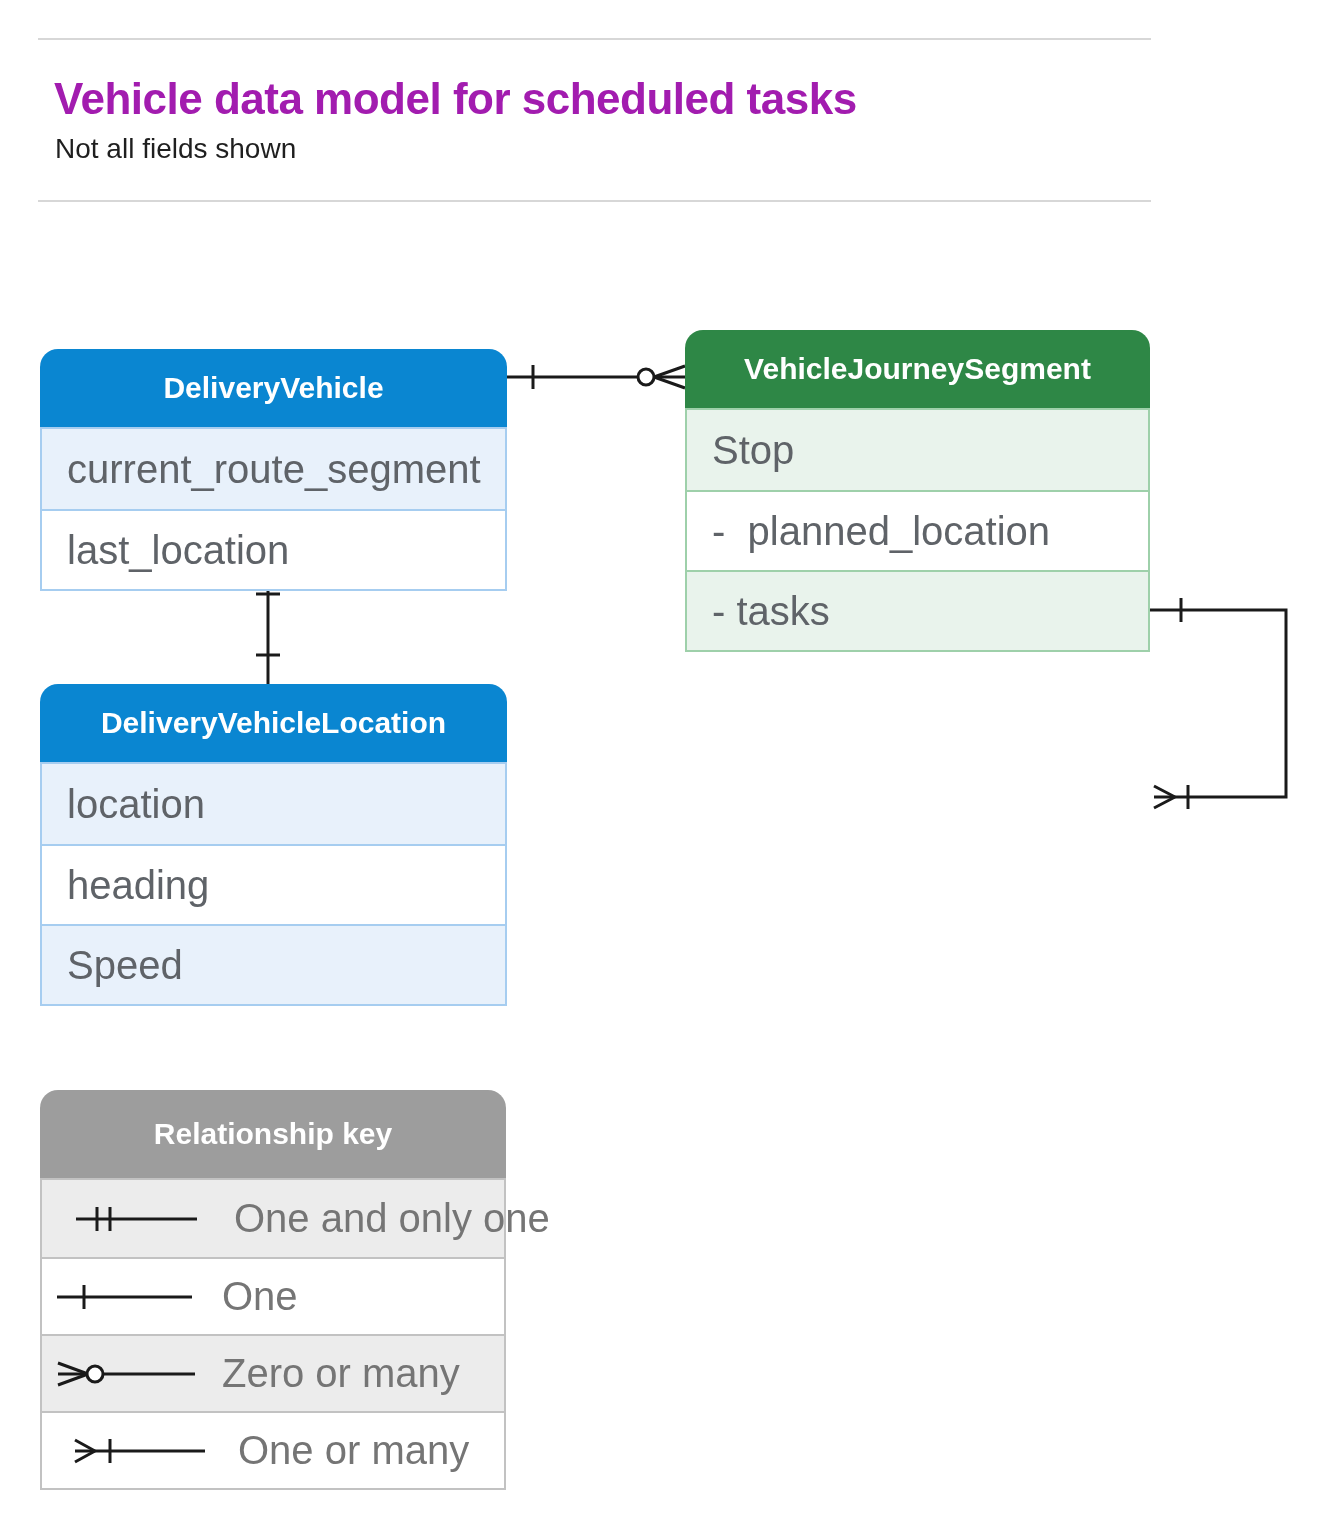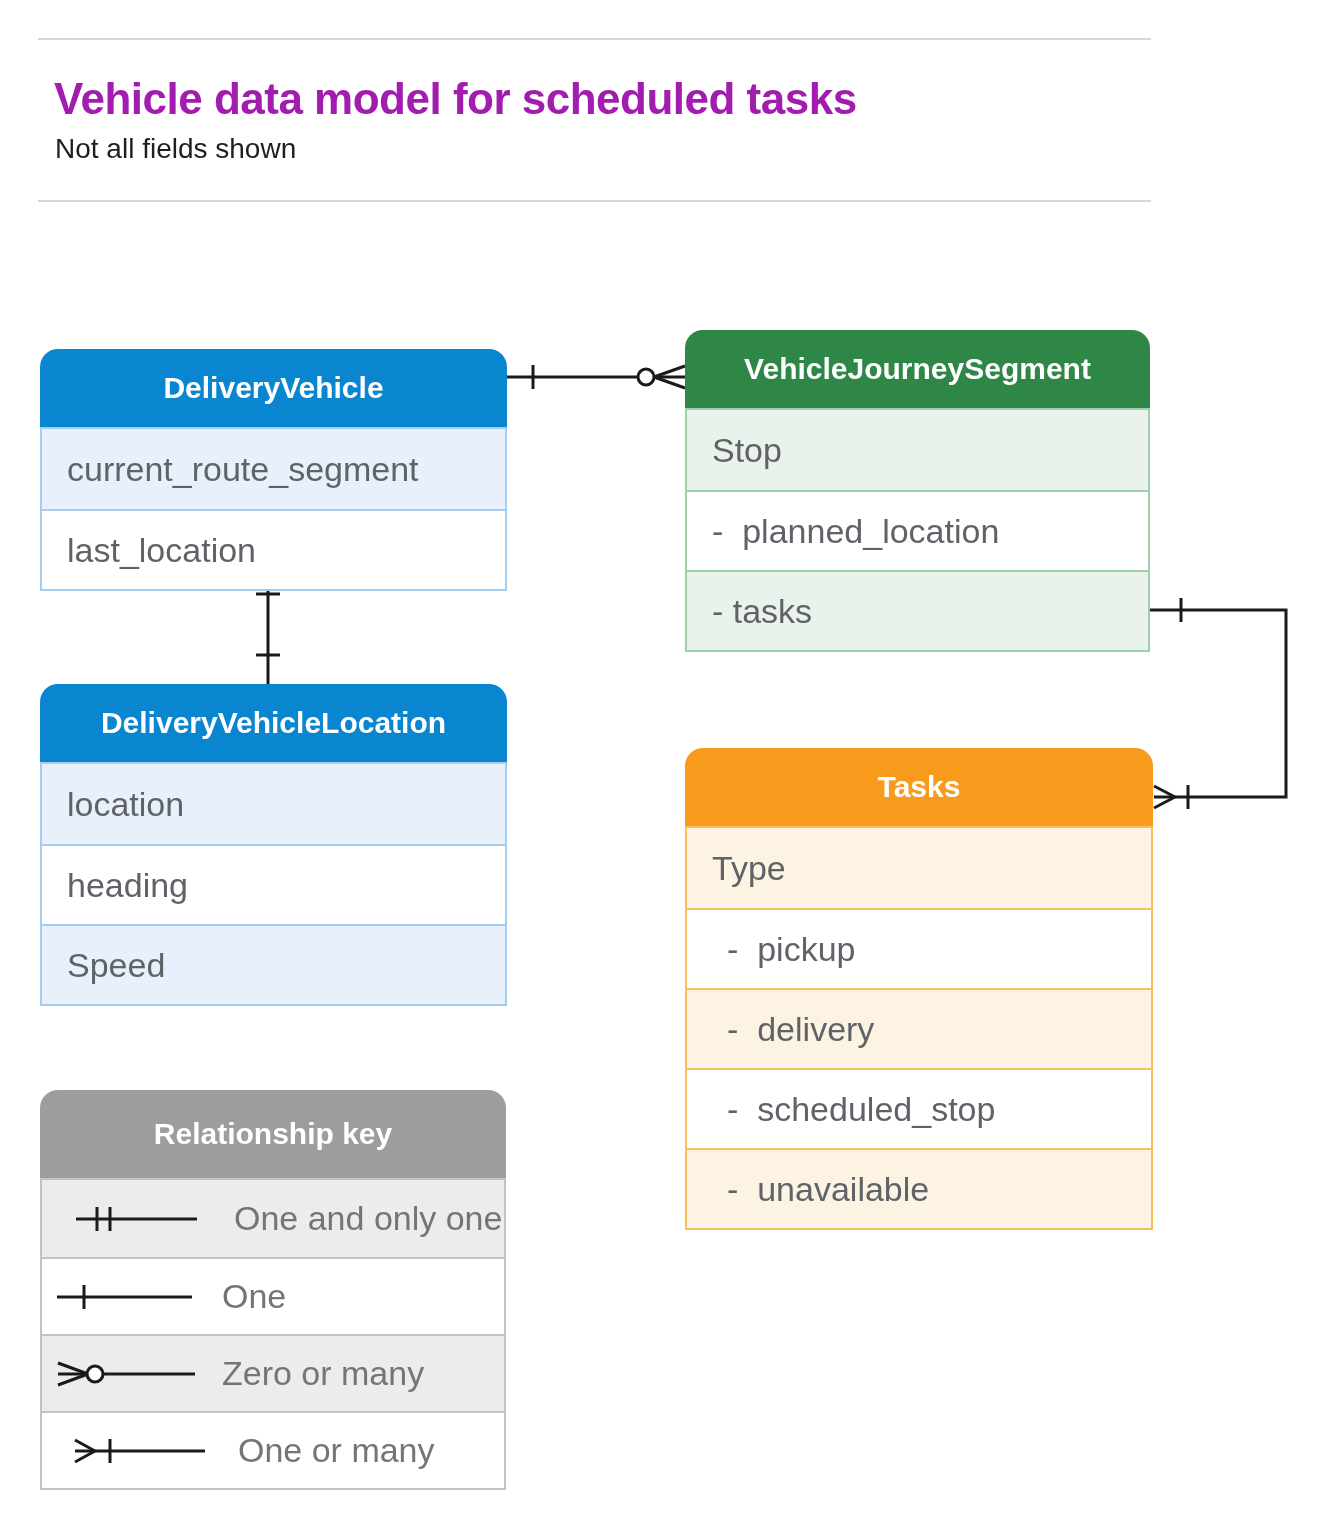--- a/index.html
+++ b/index.html
@@ -26,21 +26,21 @@
 
   .hdr {
     height:78px; border-radius:18px 18px 0 0; background:var(--hdr);
     color:#ffffff; font-size:30px; font-weight:700;
     display:flex; align-items:center; justify-content:center;
   }
   .hdr.tall { height:88px; }
   .rows { border:2px solid var(--bd); background:#ffffff; }
   .row {
     height:80px; display:flex; align-items:center; padding-left:25px;
-    font-size:34px; color:#5f6368; box-sizing:border-box;
+    font-size:40px; color:#5f6368; box-sizing:border-box;
   }
   .row span { white-space:pre; }
   .row + .row { border-top:2px solid var(--bd); }
   .row.tint { background:var(--tint); }
   .row.sub { padding-left:40px; }
 
   .legend-row { height:77px; }
   .legend-row .sym { flex:0 0 180px; height:50px; }
   .legend-row span { color:#757575; white-space:pre; }
 
@@ -118,40 +118,20 @@
       </div>
       <div class="row">
         <span>heading</span>
       </div>
       <div class="row tint">
         <span>Speed</span>
       </div>
     </div>
   </div>
 
-  <div class="entity orange" style="left:685px; top:748px; width:468px;">
-    <div class="hdr">Tasks</div>
-    <div class="rows">
-      <div class="row tint">
-        <span>Type</span>
-      </div>
-      <div class="row sub">
-        <span>-  pickup</span>
-      </div>
-      <div class="row sub tint">
-        <span>-  delivery</span>
-      </div>
-      <div class="row sub">
-        <span>-  scheduled_stop</span>
-      </div>
-      <div class="row sub tint">
-        <span>-  unavailable</span>
-      </div>
-    </div>
-  </div>
 
   <div class="entity gray" style="left:40px; top:1090px; width:466px;">
     <div class="hdr tall">Relationship key</div>
     <div class="rows">
 
       <div class="row legend-row tint" style="padding-left:12px;">
         <svg class="sym" viewBox="0 0 180 50">
           <path d="M22,25 H143"></path>
             <path d="M43,13 V37"></path>
             <path d="M56,13 V37"></path>

